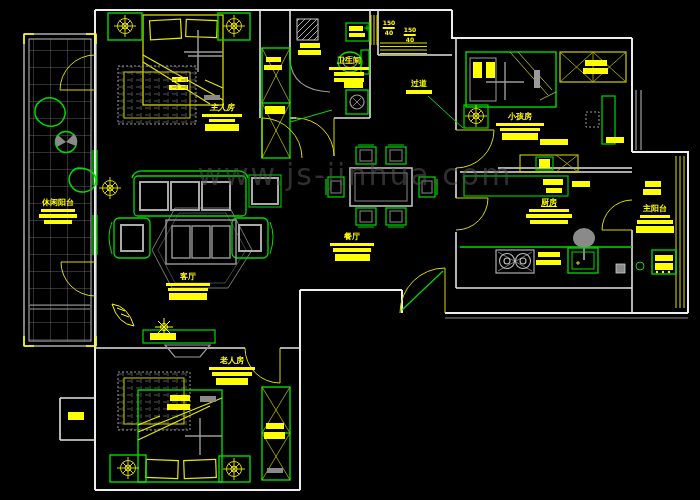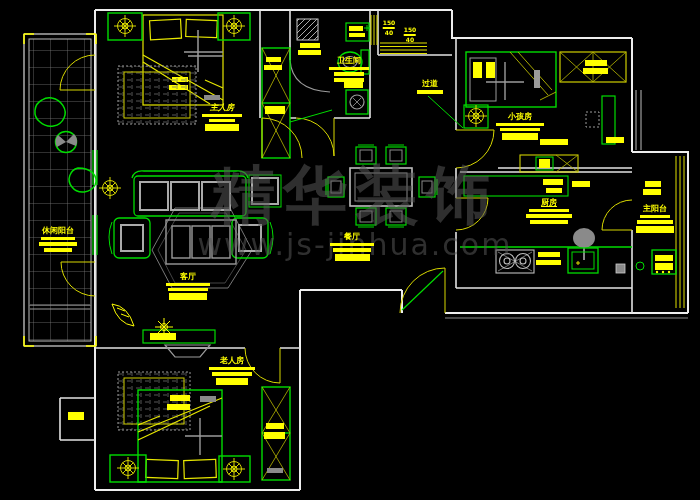--- a/index.html
+++ b/index.html
@@ -18,21 +18,20 @@
       color:#575757;opacity:.55;pointer-events:none;}
   .wm .brand{font-size:64px;font-weight:bold;letter-spacing:8px;line-height:1.1;}
   .wm .url{font-size:30px;letter-spacing:2px;line-height:1.0;}
 </style>
 </head>
 <body>
 
 <div class="plan">
 
   <div class="wm">
-    <div class="brand">精华装饰</div>
     <div class="url">www.js-jinhua.com</div>
   </div>
 
   <svg width="700" height="500" viewBox="0 0 700 500">
     <defs>
       <pattern id="tiles" width="17" height="17" patternUnits="userSpaceOnUse">
         <path d="M17,0 V17 M0,17 H17" stroke="#787878" stroke-width="0.8" fill="none"></path>
       </pattern>
       <pattern id="hatch" width="6" height="6" patternUnits="userSpaceOnUse">
         <path d="M0,6 L6,0" stroke="#aaaaaa" stroke-width="1"></path>
@@ -336,21 +335,21 @@
     <div class="b3" style="width:34px"></div>
   </div>
 
   <div class="lbl" style="left:322px;top:57px;margin-left:27px;">
     <span>卫生间</span>
     <div class="b1" style="width:40px"></div>
     <div class="b2" style="width:30px"></div>
     <div class="b2" style="width:30px"></div>
   </div>
 
-  <div class="lbl" style="left:430px;top:80px;">
+  <div class="lbl" style="left:419px;top:80px;">
     <span>过道</span>
     <div class="b2" style="width:26px"></div>
   </div>
 
   <div class="lbl" style="left:520px;top:113px;">
     <span>小孩房</span>
     <div class="b1" style="width:48px"></div>
     <div class="b1" style="width:40px"></div>
     <div class="b3" style="width:36px"></div>
   </div>
@@ -369,21 +368,21 @@
     <div class="b3" style="width:35px"></div>
   </div>
 
   <div class="lbl" style="left:188px;top:273px;">
     <span>客厅</span>
     <div class="b1" style="width:44px"></div>
     <div class="b1" style="width:40px"></div>
     <div class="b3" style="width:38px"></div>
   </div>
 
-  <div class="lbl" style="left:58px;top:199px;margin-top:28px;">
+  <div class="lbl" style="left:58px;top:199px;">
     <span>休闲阳台</span>
     <div class="b1" style="width:34px"></div>
     <div class="b2" style="width:38px"></div>
     <div class="b2" style="width:28px"></div>
   </div>
 
   <div class="lbl" style="left:655px;top:205px;">
     <span>主阳台</span>
     <div class="b1" style="width:30px"></div>
     <div class="b2" style="width:36px"></div>

